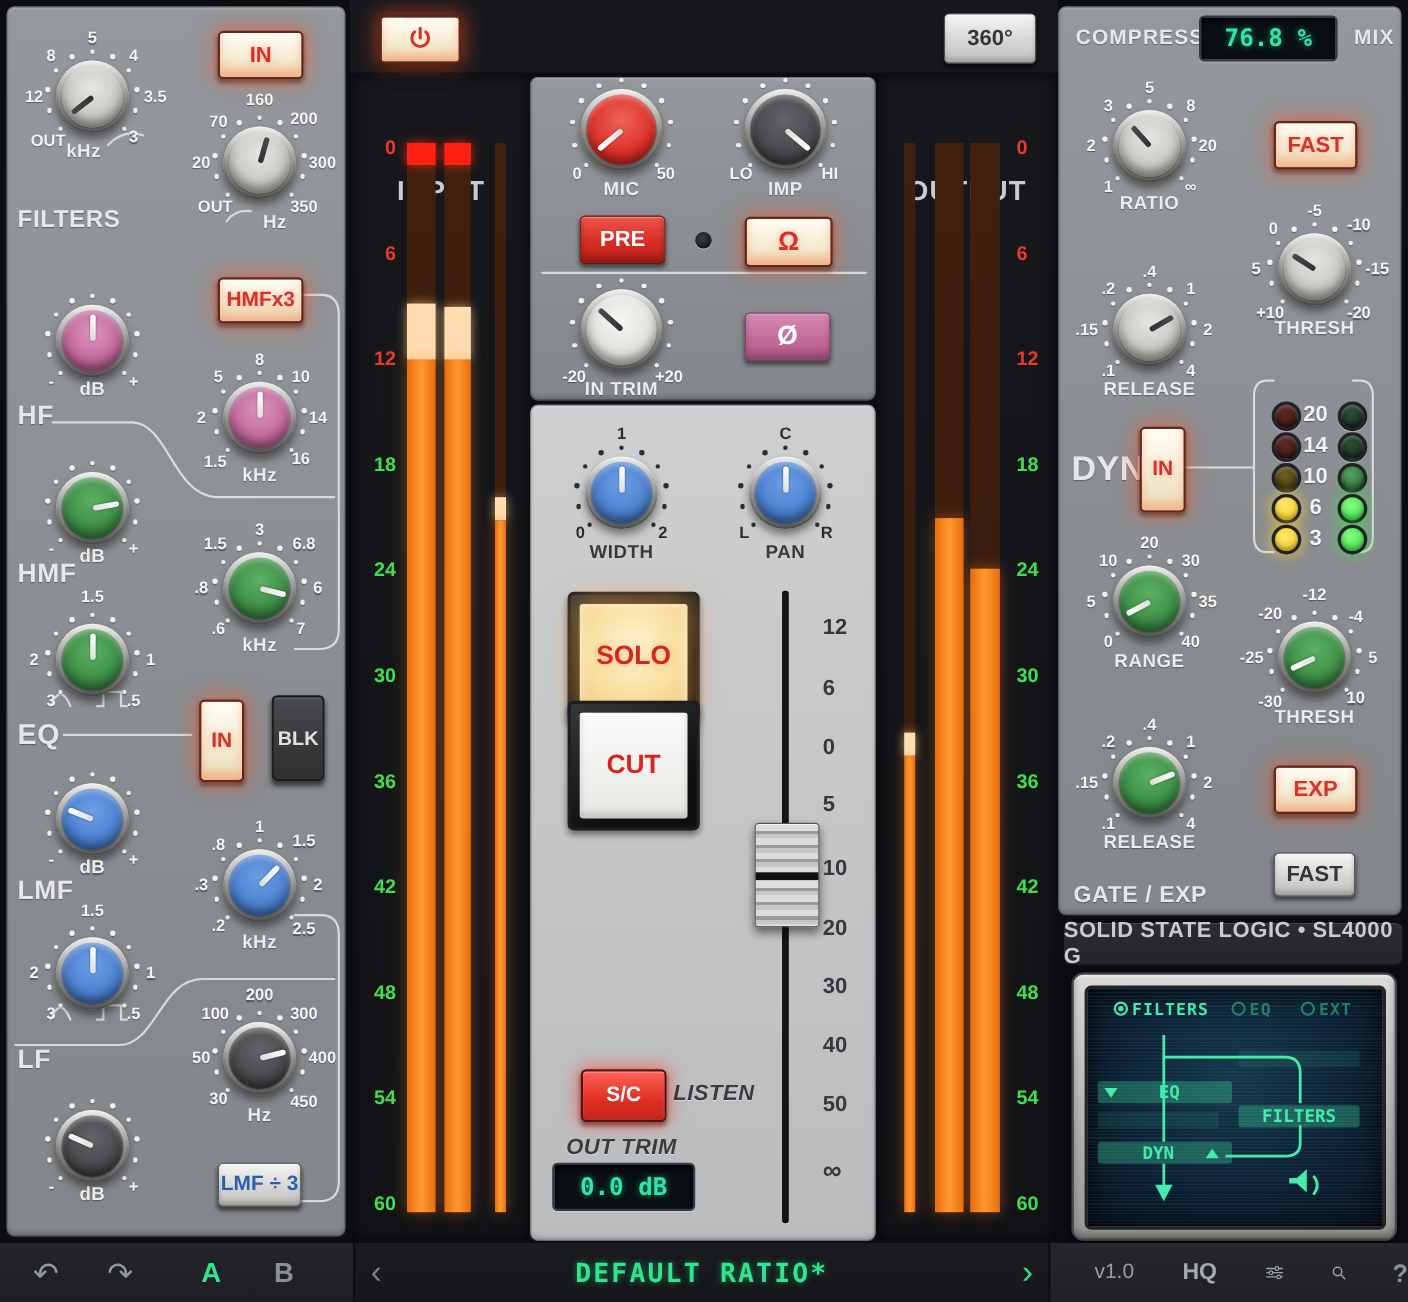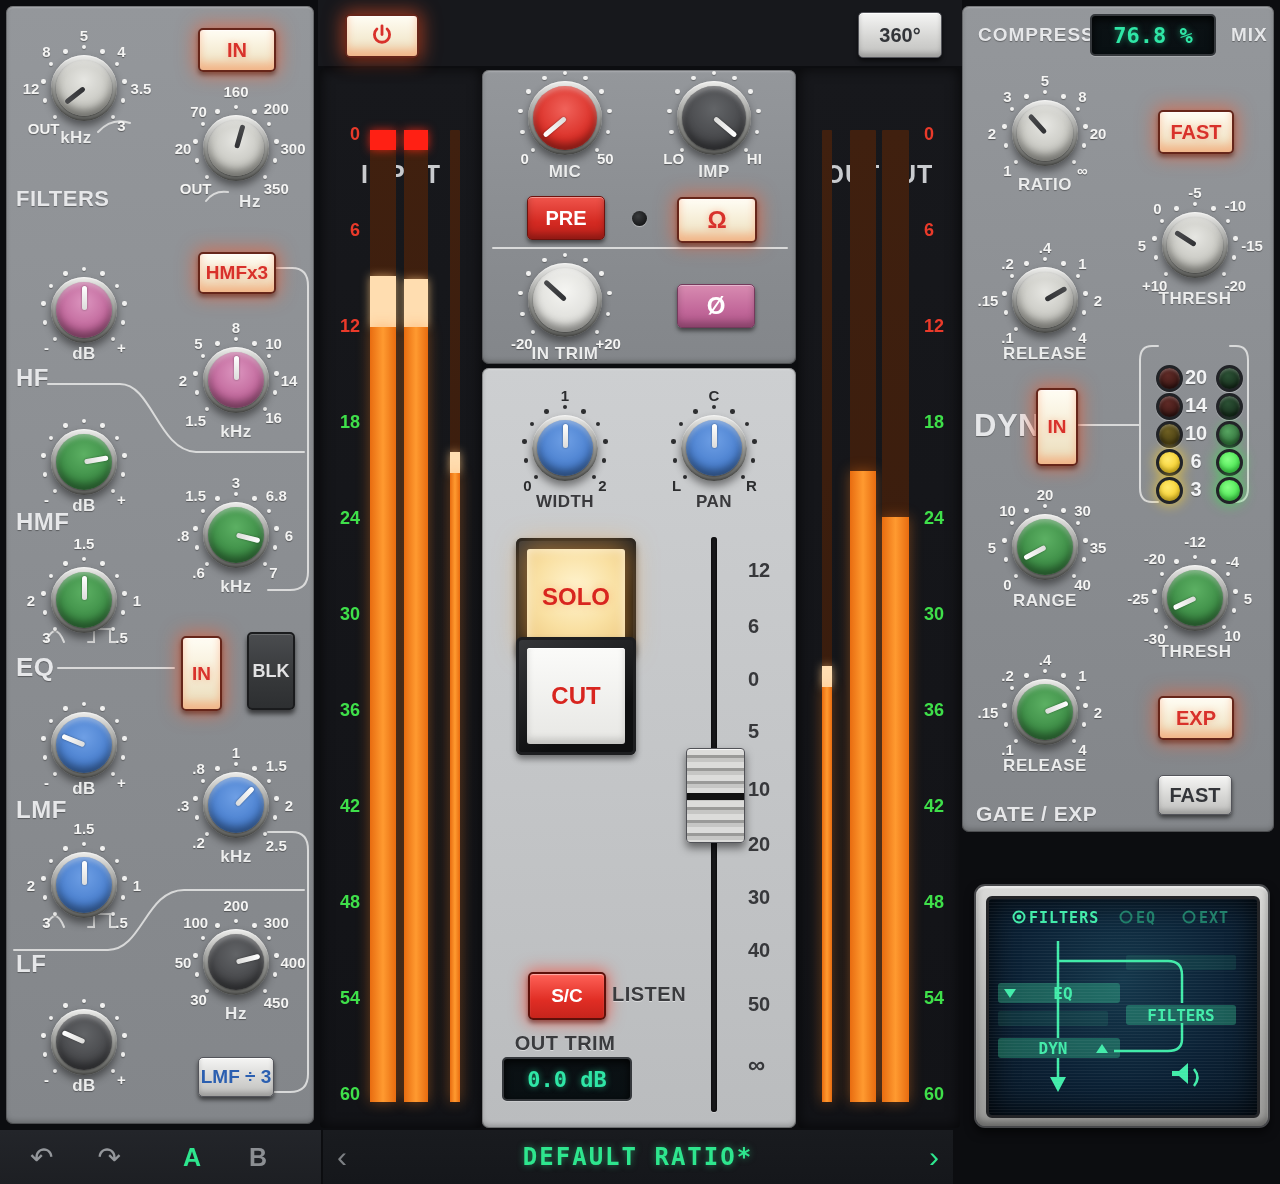--- a/index.html
+++ b/index.html
@@ -9,21 +9,21 @@
   
   .panel{position:absolute;border-radius:7px;
     background:linear-gradient(180deg,#94979b 0%,#8a8d91 55%,#83868a 100%);
     box-shadow:inset 0 0 0 1px rgba(0,0,0,.28), inset 0 2px 2px rgba(255,255,255,.22), inset 0 -3px 5px rgba(0,0,0,.22);}
   .panel.light{background:linear-gradient(180deg,#cdcfd1 0%,#c3c5c7 55%,#babcbe 100%);}
   .strip{position:absolute;background:linear-gradient(180deg,#17181c,#121317);border-radius:4px;
     box-shadow:inset 0 0 14px rgba(0,0,0,.7);}
   #hdr{position:absolute;left:318px;top:0;width:644px;height:66px;background:#17181c;}
   
   .label{position:absolute;font-weight:700;color:#e6e7e9;text-shadow:0 1px 1px rgba(0,0,0,.35);letter-spacing:.5px;}
-  .dark-label{color:#3a3b3e;text-shadow:0 1px 0 rgba(255,255,255,.45);}
+  .dark-label{color:#3a3b3e;text-shadow:0 1px 0 rgba(255,255,255,.45);font-style:italic;}
   
   .btn{position:absolute;display:flex;align-items:center;justify-content:center;
     border-radius:5px;font-weight:700;cursor:pointer;}
   .btn.lit{background:linear-gradient(180deg,#fffdf4 0%,#f5ecd4 55%,#e9dab8 100%);
     color:#d8312b;border:2px solid #66261a;
     box-shadow:0 0 18px 3px rgba(255,85,40,.55),0 3px 4px rgba(0,0,0,.5),
       inset 0 -7px 9px rgba(255,120,60,.38),inset 0 1px 1px rgba(255,255,255,.9);
     text-shadow:0 0 6px rgba(255,90,40,.35);}
   .btn.metal{background:linear-gradient(180deg,#f5f5f4 0%,#d6d6d4 55%,#bfbfbd 100%);
     color:#333539;border:1px solid #53545a;
@@ -264,20 +264,21 @@
   <div class="label dark-label" style="left:510px;top:1032px;width:110px;text-align:center;font-size:20px;">OUT TRIM</div>
   <div class="lcd" style="left:502px;top:1057px;width:126px;height:40px;font-size:22px;">0.0 dB</div>
 
   <div class="btn lit" style="left:1158px;top:110px;width:72px;height:40px;font-size:20px;">FAST</div>
   <div class="label" style="left:974px;top:408px;font-size:31px;">DYN</div>
   <div class="btn lit" style="left:1036px;top:388px;width:38px;height:74px;font-size:19px;">IN</div>
   <div class="btn lit" style="left:1158px;top:696px;width:72px;height:40px;font-size:20px;">EXP</div>
   <div class="btn metal" style="left:1158px;top:775px;width:72px;height:38px;font-size:20px;">FAST</div>
   <div class="label" style="left:976px;top:802px;font-size:21px;">GATE / EXP</div>
 
+  <div id="badge">SOLID STATE LOGIC  •  SL4000 G</div>
 
   <div id="crt-bezel">
     <div id="crt">
       <svg width="268" height="216" viewBox="0 0 268 216">
         <g>
           <circle cx="30" cy="18" r="5.5" fill="none" stroke="#41eba9" stroke-width="2"></circle>
           <circle cx="30" cy="18" r="2.4" fill="#41eba9"></circle>
           <text x="40" y="24" font-size="15" fill="#41eba9" letter-spacing="1">FILTERS</text>
           <circle cx="137" cy="18" r="5.5" fill="none" stroke="#1e7e68" stroke-width="2"></circle>
           <text x="147" y="24" font-size="15" fill="#1e7e68" letter-spacing="1">EQ</text>
@@ -315,20 +316,41 @@
   <div class="bbar" id="bbar-left">
     <span class="bicon" style="margin-left:30px;">↶</span>
     <span class="bicon" style="margin-left:44px;">↷</span>
     <span style="margin-left:62px;font-size:25px;font-weight:700;color:#2ee68e;">A</span>
     <span style="margin-left:48px;font-size:25px;font-weight:700;color:#8c8f93;">B</span>
   </div>
   <div class="bbar" id="bbar-mid">
     <span style="margin-left:14px;font-size:30px;color:#7d8084;">‹</span>
     <span class="lcdtext" style="flex:1;text-align:center;font-size:24px;letter-spacing:2px;">DEFAULT RATIO*</span>
     <span style="margin-right:14px;font-size:30px;color:#2ee68e;">›</span>
+  </div>
+  <div class="bbar" id="bbar-right">
+    <span style="margin-left:40px;font-size:19px;color:#9b9ea2;">v1.0</span>
+    <span style="margin-left:44px;font-size:21px;font-weight:700;color:#a6a9ad;">HQ</span>
+    <svg style="margin-left:44px;" width="32" height="24" viewBox="0 0 32 24">
+      <g stroke="#9fa2a6" stroke-width="2.2" stroke-linecap="round">
+        <line x1="3" y1="5" x2="29" y2="5"></line>
+          <line x1="3" y1="12" x2="29" y2="12"></line>
+          <line x1="3" y1="19" x2="29" y2="19"></line>
+      </g>
+      <g fill="#1f2126" stroke="#9fa2a6" stroke-width="2">
+        <circle cx="20" cy="5" r="3"></circle>
+          <circle cx="10" cy="12" r="3"></circle>
+          <circle cx="23" cy="19" r="3"></circle>
+      </g>
+    </svg>
+    <svg style="margin-left:42px;" width="26" height="26" viewBox="0 0 26 26">
+      <circle cx="11" cy="11" r="7" fill="none" stroke="#9fa2a6" stroke-width="2.4"></circle>
+      <line x1="16.5" y1="16.5" x2="23" y2="23" stroke="#9fa2a6" stroke-width="2.4" stroke-linecap="round"></line>
+    </svg>
+    <span style="margin-left:42px;font-size:23px;font-weight:700;color:#8f9296;">?</span>
   </div>
 
   <div id="led-layer" class="abs" style="left:0;top:0;">
       <div class="led led-off-red" style="left: 1156px; top: 365px;"></div>
       <div class="lednum" style="left: 1176px; top: 366px;">20</div>
       <div class="led led-off-green" style="left: 1216px; top: 365px;"></div>
       <div class="led led-off-red" style="left: 1156px; top: 393px;"></div>
       <div class="lednum" style="left: 1176px; top: 394px;">14</div>
       <div class="led led-off-green" style="left: 1216px; top: 393px;"></div>
       <div class="led led-dim-yellow" style="left: 1156px; top: 421px;"></div>

